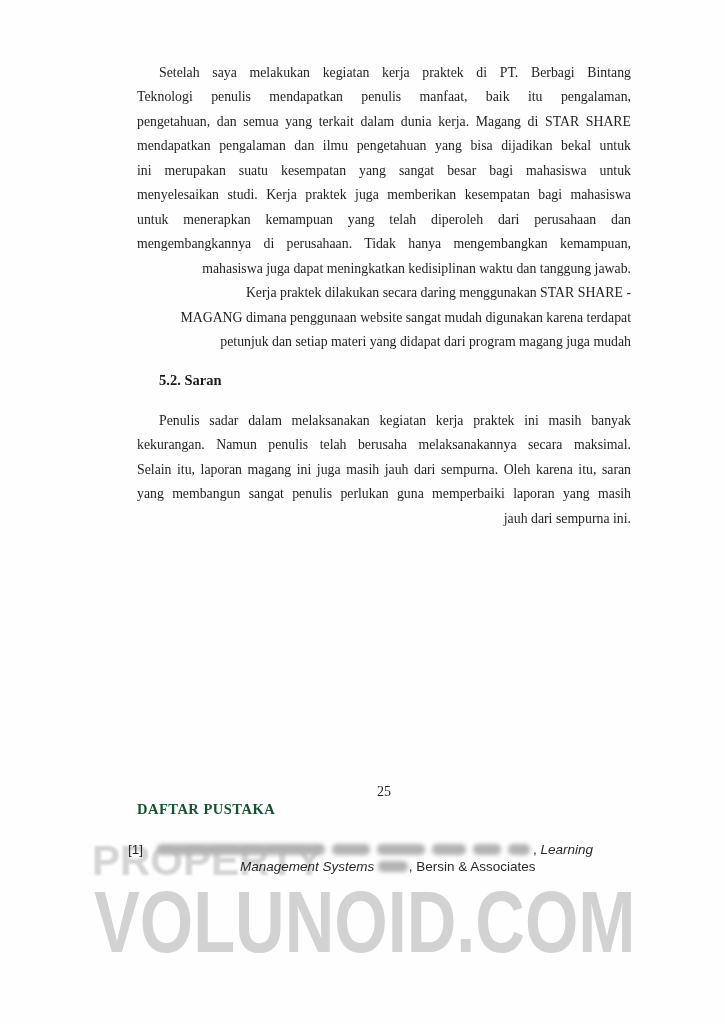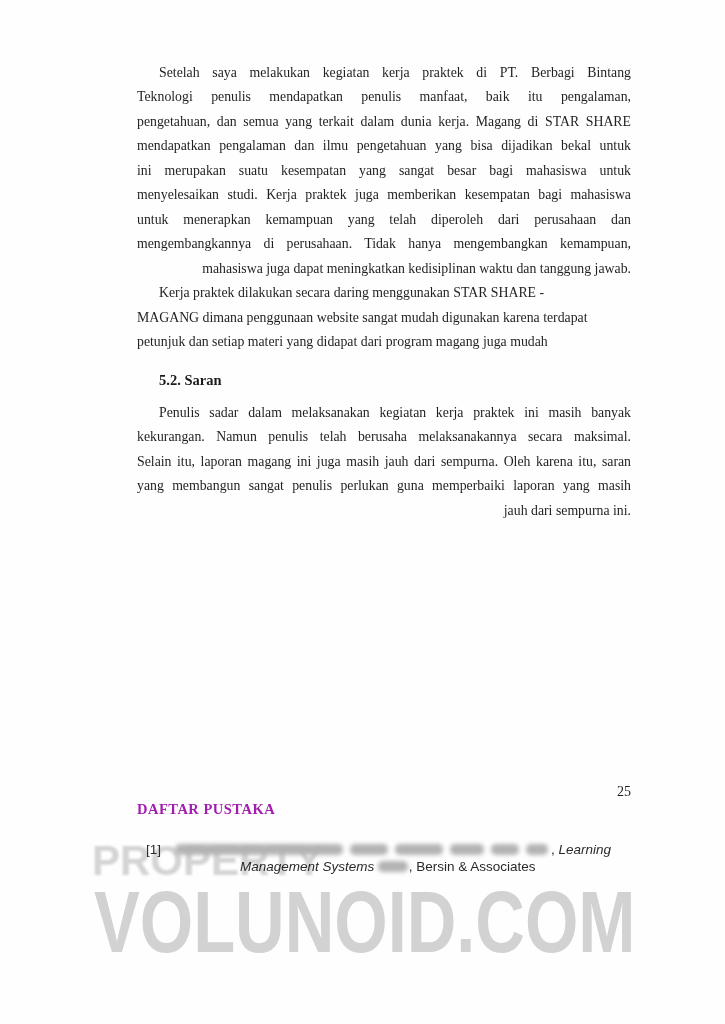--- a/index.html
+++ b/index.html
@@ -9,41 +9,41 @@
     font-family:"Liberation Serif", serif; color:#1f1f1f;
   }
 
   
   .body-text {
     position:absolute; left:137px; top:61px; width:494px;
     font-size:13.8px; line-height:24.45px;
   }
   .para .line { text-align:justify; text-align-last:justify; }
   .para .line.last { text-align:right; text-align-last:auto; }
-  .para.left .line { text-align:left; text-align-last:auto; }
+  .para.left .line { text-align:right; text-align-last:auto; }
   .line.first { text-indent:22px; }
 
   .saran-heading {
-    margin:14px 0 8px 22px; padding:0;
+    margin:14px 0 16px 22px; padding:0;
     font-size:14.5px; line-height:24.45px; font-weight:bold; color:#1a1a1a;
   }
 
   
   .page-number {
     position:absolute; left:137px; top:784px; width:494px;
     text-align:center; font-size:14px; line-height:16px;
   }
   .bib-heading {
     position:absolute; left:137px; top:801px;
-    font-size:14.5px; font-weight:bold; letter-spacing:0.5px; color:#a21caf;
+    font-size:14.5px; font-weight:bold; letter-spacing:0.5px; color:#14532d;
   }
 
   .ref-line { position:absolute; font-family:"Liberation Sans", sans-serif;
               font-size:13.5px; line-height:16px; color:#2a2a2a; white-space:nowrap; }
-  .ref-line1 { left:146px; top:842px; }
+  .ref-line1 { left:128px; top:842px; }
   .ref-line2 { left:240px; top:859px; }
   .ref-marker { margin-right:10px; }
   .italic { font-style:italic; }
 
   .redact {
     display:inline-block; height:11px; border-radius:5px;
     background:#b3b3b3; filter:blur(2.2px); vertical-align:-1px;
     margin:0 3.5px;
   }
   .r1a { width:168px; } .r1b { width:38px; } .r1c { width:48px; }
@@ -55,21 +55,21 @@
         font-weight:bold; white-space:nowrap; pointer-events:none; }
   .wm-property {
     left:92px; top:840px; font-size:42px; line-height:1;
     color:#d4d4d4; filter:blur(1.1px); letter-spacing:0px; z-index:0;
   }
   .wm-site {
     left:94px; top:878px; font-size:88px; line-height:1;
     color:#d2d2d2; filter:blur(0.6px);
     transform:scaleX(0.78); transform-origin:left top;
   }
-  .ref-line, .bib-heading, .page-number { z-index:2;text-align:right; }
+  .ref-line, .bib-heading, .page-number { z-index:2; }
 </style>
 </head>
 <body>
 
 <div class="page">
 
   <div class="wm wm-property">PROPERTY</div>
   <div class="wm wm-site">VOLUNOID.COM</div>
 
   <div class="body-text">

